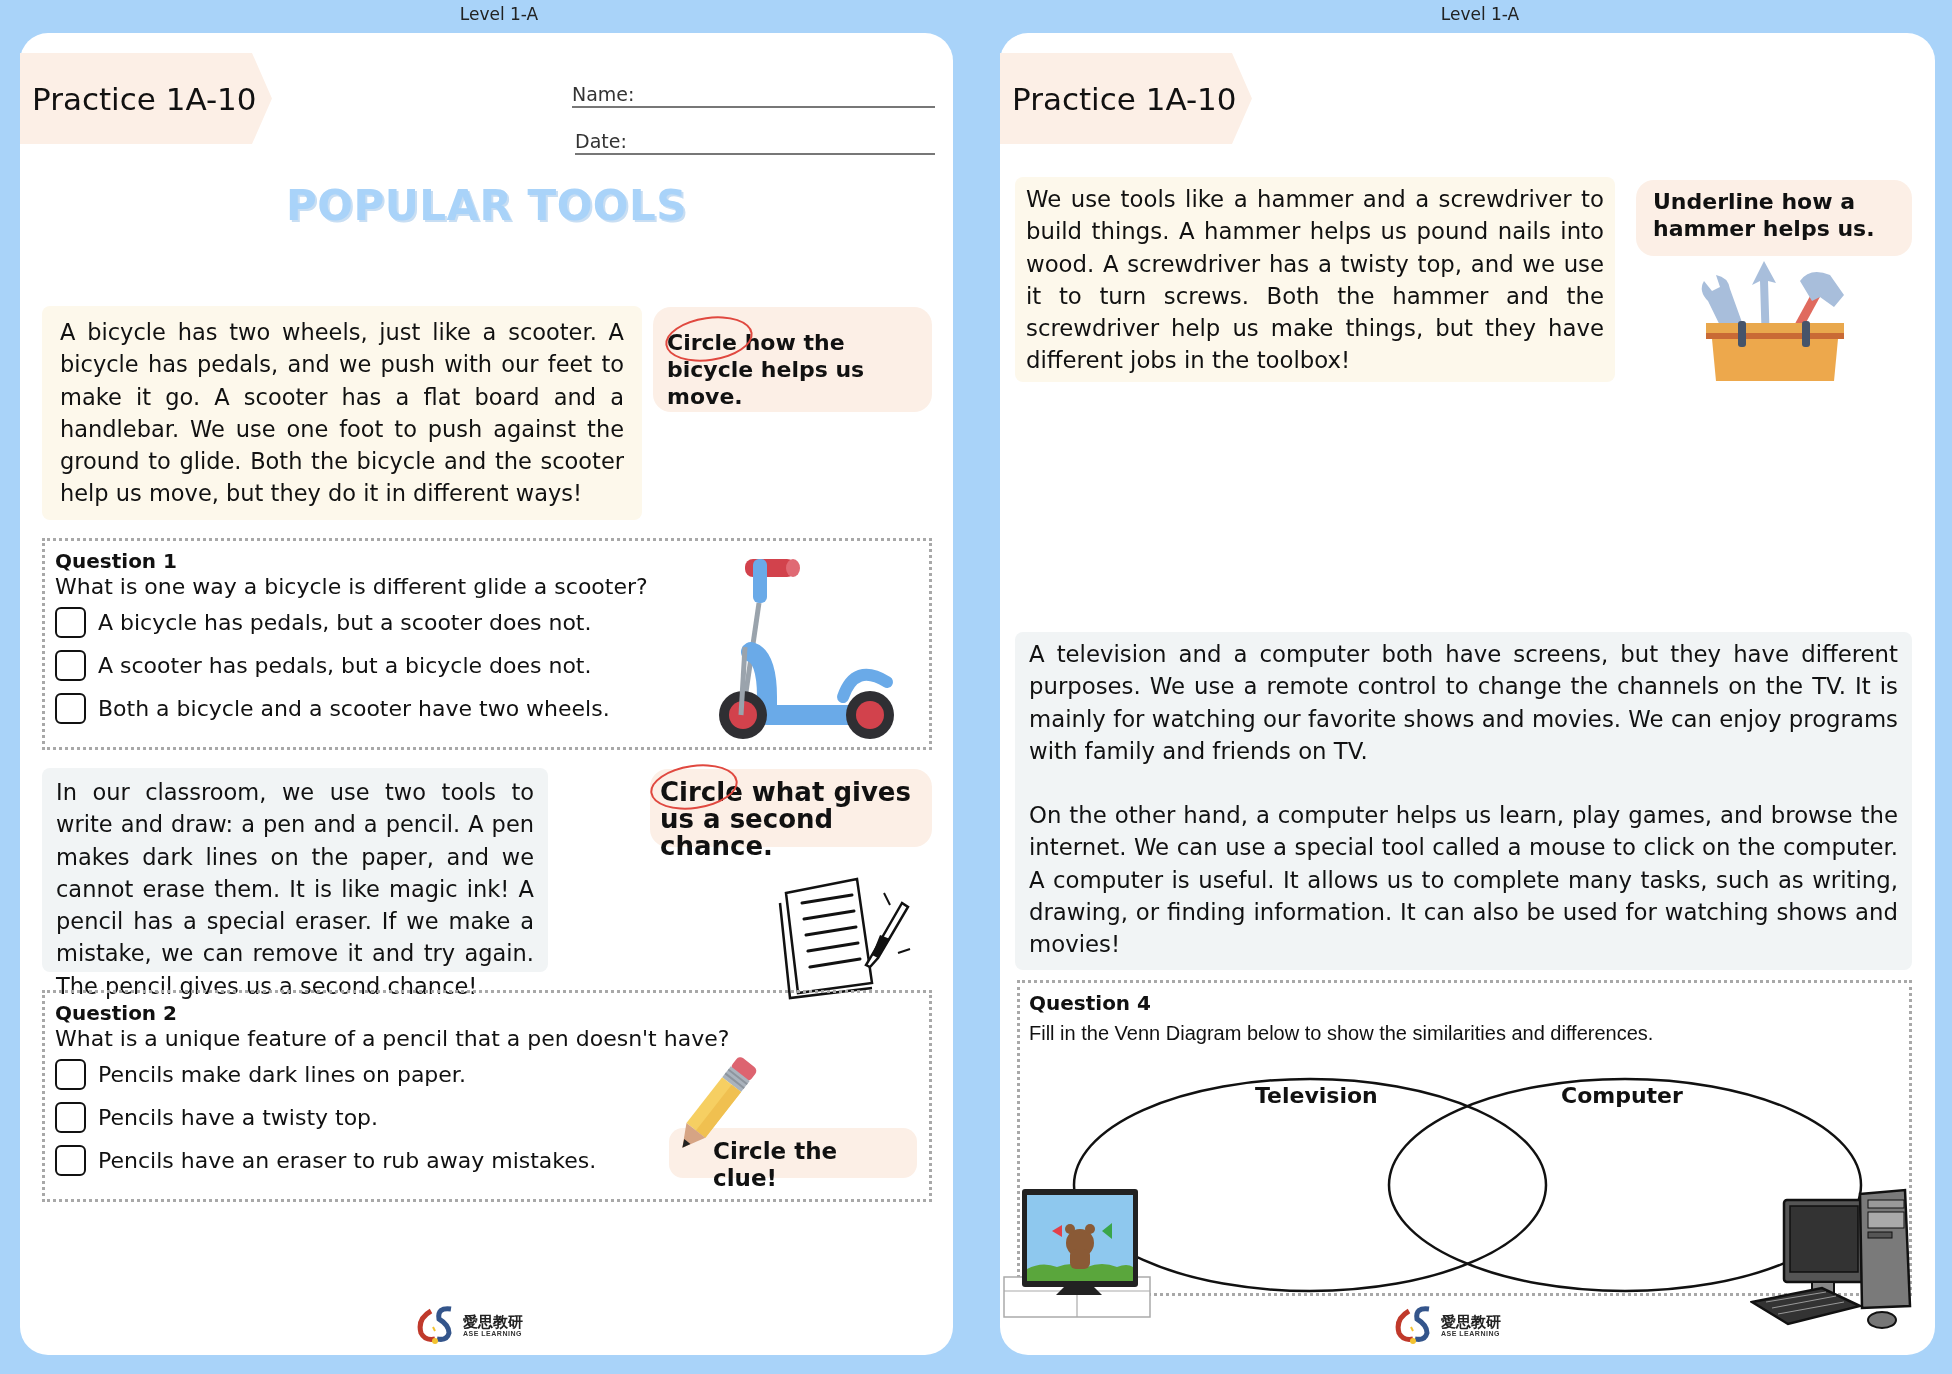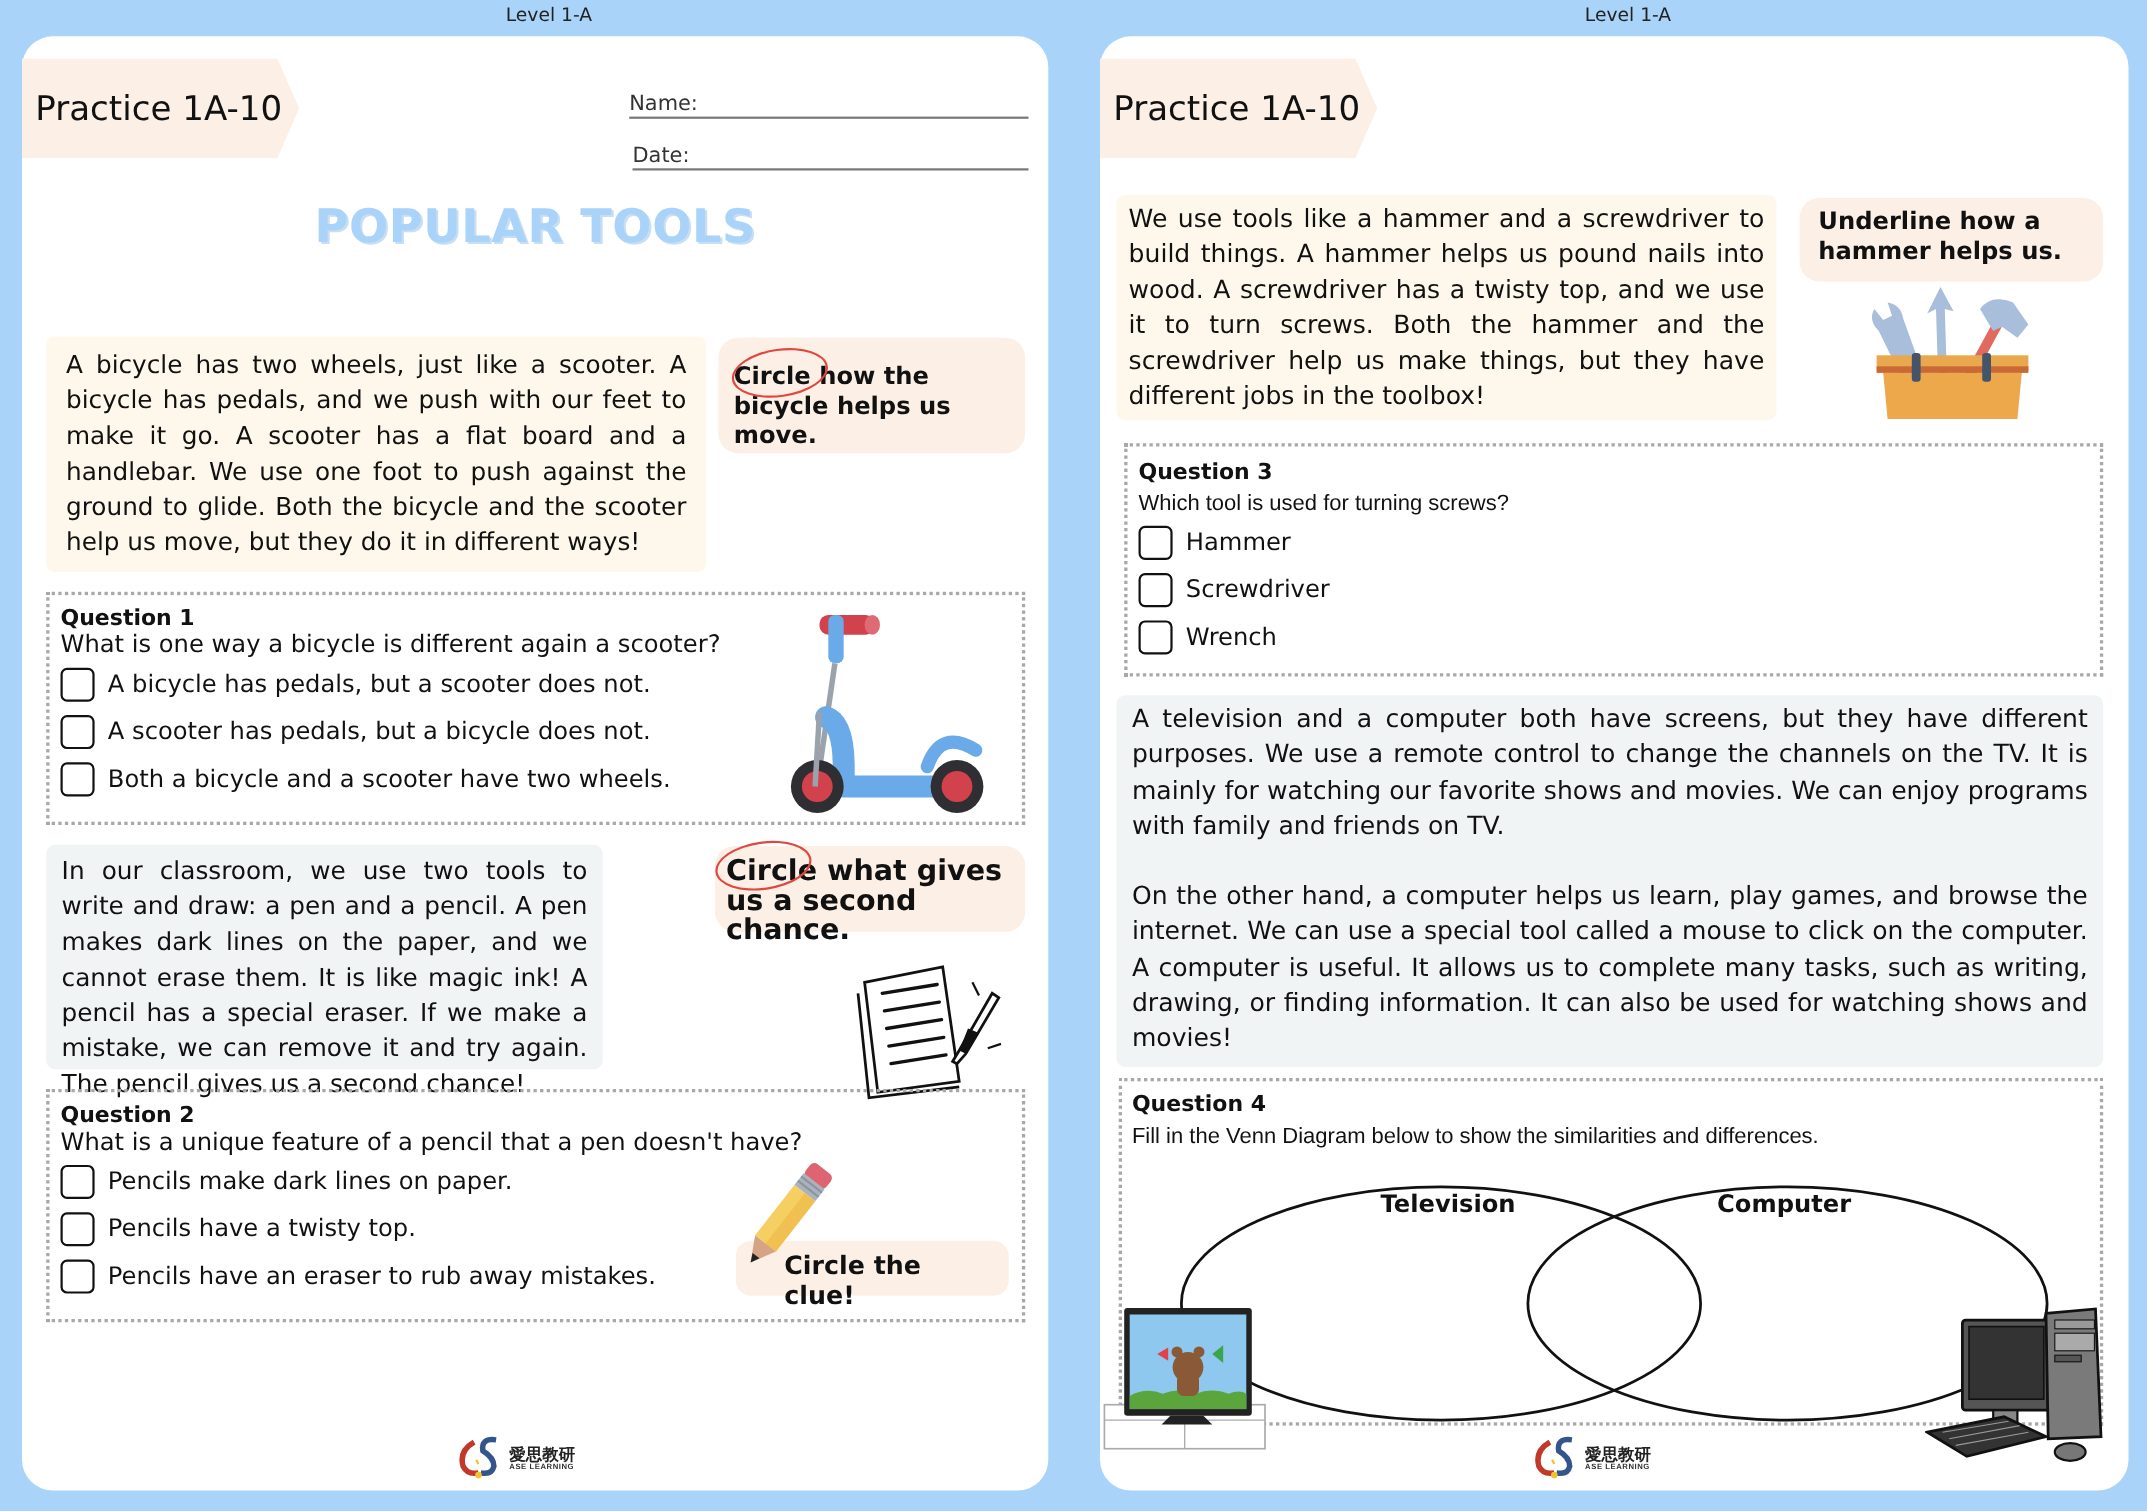--- a/index.html
+++ b/index.html
@@ -47,21 +47,21 @@
 
   <div class="passage cream" style="left:22px; top:273px; width:600px; height:214px; padding:10px 18px;">A bicycle has two wheels, just like a scooter. A bicycle has pedals, and we push with our feet to make it go. A scooter has a flat board and a handlebar. We use one foot to push against the ground to glide. Both the bicycle and the scooter help us move, but they do it in different ways!</div>
 
   <div class="hint" style="left:633px; top:274px; width:279px; height:105px; padding-top:22px;">
     <span>Circle how the bicycle helps us move.</span>
     <div class="redcircle" style="left:12px; top:10px; width:88px; height:44px;"></div>
   </div>
 
   <div class="qbox" style="left:22px; top:505px; width:890px; height:212px;">
     <div class="qtitle">Question 1</div>
-    <div class="qtext">What is one way a bicycle is different again a scooter?</div>
+    <div class="qtext">What is one way a bicycle is different glide a scooter?</div>
     <div class="opt">
         <span class="cbox"></span>
         <span>A bicycle has pedals, but a scooter does not.</span>
       </div>
     <div class="opt">
         <span class="cbox"></span>
         <span>A scooter has pedals, but a bicycle does not.</span>
       </div>
     <div class="opt">
         <span class="cbox"></span>
@@ -171,36 +171,20 @@
     <polygon points="72,85 70,20 62,24 74,0 86,22 78,20 80,85" fill="#a8bedb"></polygon>
     <line x1="98" y1="85" x2="128" y2="30" stroke="#e06a5e" stroke-width="9"></line>
     <path d="M110 20 Q120 6 140 14 L154 34 L144 46 L130 36 L122 40 Z" fill="#a8bedb"></path>
     <rect x="16" y="62" width="138" height="14" fill="#e9a84d"></rect>
     <rect x="16" y="72" width="138" height="6" fill="#c96a35"></rect>
     <path d="M22 78 L148 78 L144 120 L26 120 Z" fill="#eda84c"></path>
     <rect x="48" y="60" width="8" height="26" rx="3" fill="#46546a"></rect>
     <rect x="112" y="60" width="8" height="26" rx="3" fill="#46546a"></rect>
   </svg>
 
-  <div class="qbox" style="left:22px; top:370px; width:890px; height:212px; padding-left:10px;">
-    <div class="qtitle" style="margin-top:2px;">Question 3</div>
-    <div class="qtext arial" style="margin-top:4px;">Which tool is used for turning screws?</div>
-    <div class="opt">
-        <span class="cbox"></span>
-        <span>Hammer</span>
-      </div>
-    <div class="opt">
-        <span class="cbox"></span>
-        <span>Screwdriver</span>
-      </div>
-    <div class="opt">
-        <span class="cbox"></span>
-        <span>Wrench</span>
-      </div>
-  </div>
 
   <div class="passage grey" style="left:15px; top:599px; width:897px; height:338px; padding:6px 14px; font-size:22.8px;">
     <p>A television and a computer both have screens, but they have different purposes. We use a remote control to change the channels on the TV. It is mainly for watching our favorite shows and movies. We can enjoy programs with family and friends on TV.</p>
     <p style="margin-top:32px;">On the other hand, a computer helps us learn, play games, and browse the internet. We can use a special tool called a mouse to click on the computer. A computer is useful. It allows us to complete many tasks, such as writing, drawing, or finding information. It can also be used for watching shows and movies!</p>
   </div>
 
   <div class="qbox" style="left:17px; top:947px; width:895px; height:316px; padding-left:9px;">
     <div class="qtitle">Question 4</div>
     <div class="qtext arial" style="margin-top:4px;">Fill in the Venn Diagram below to show the similarities and differences.</div>
 

